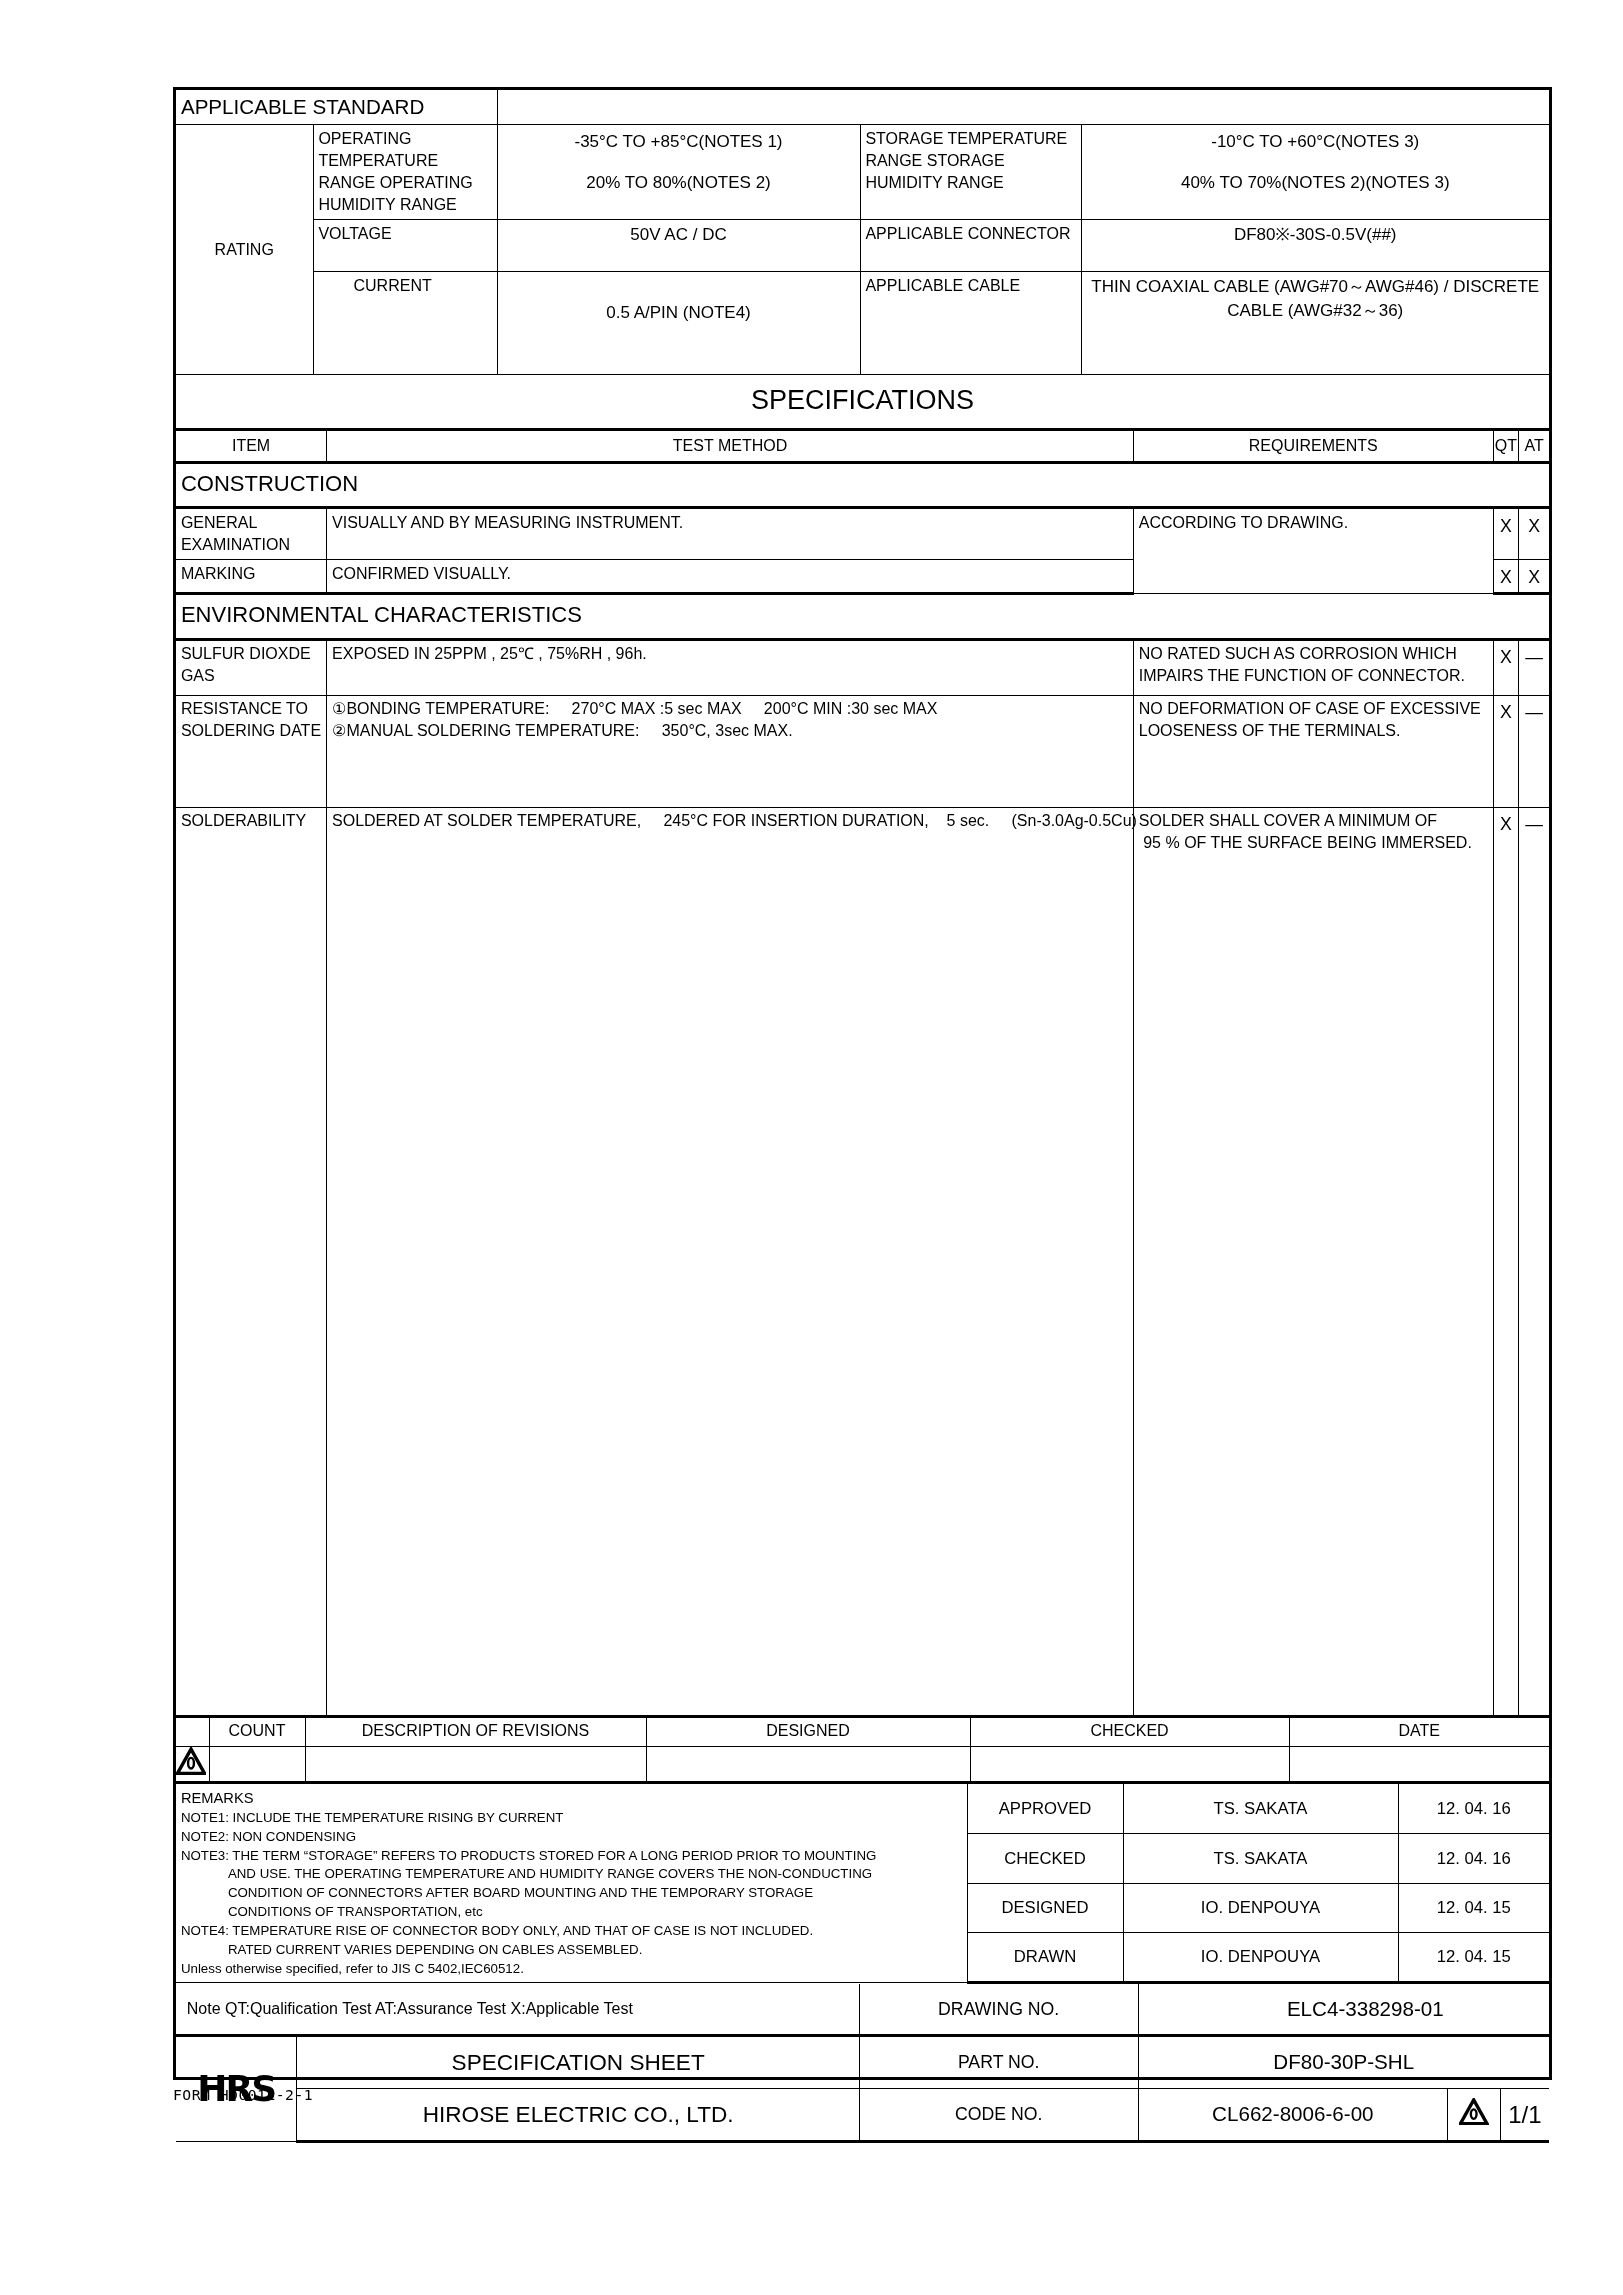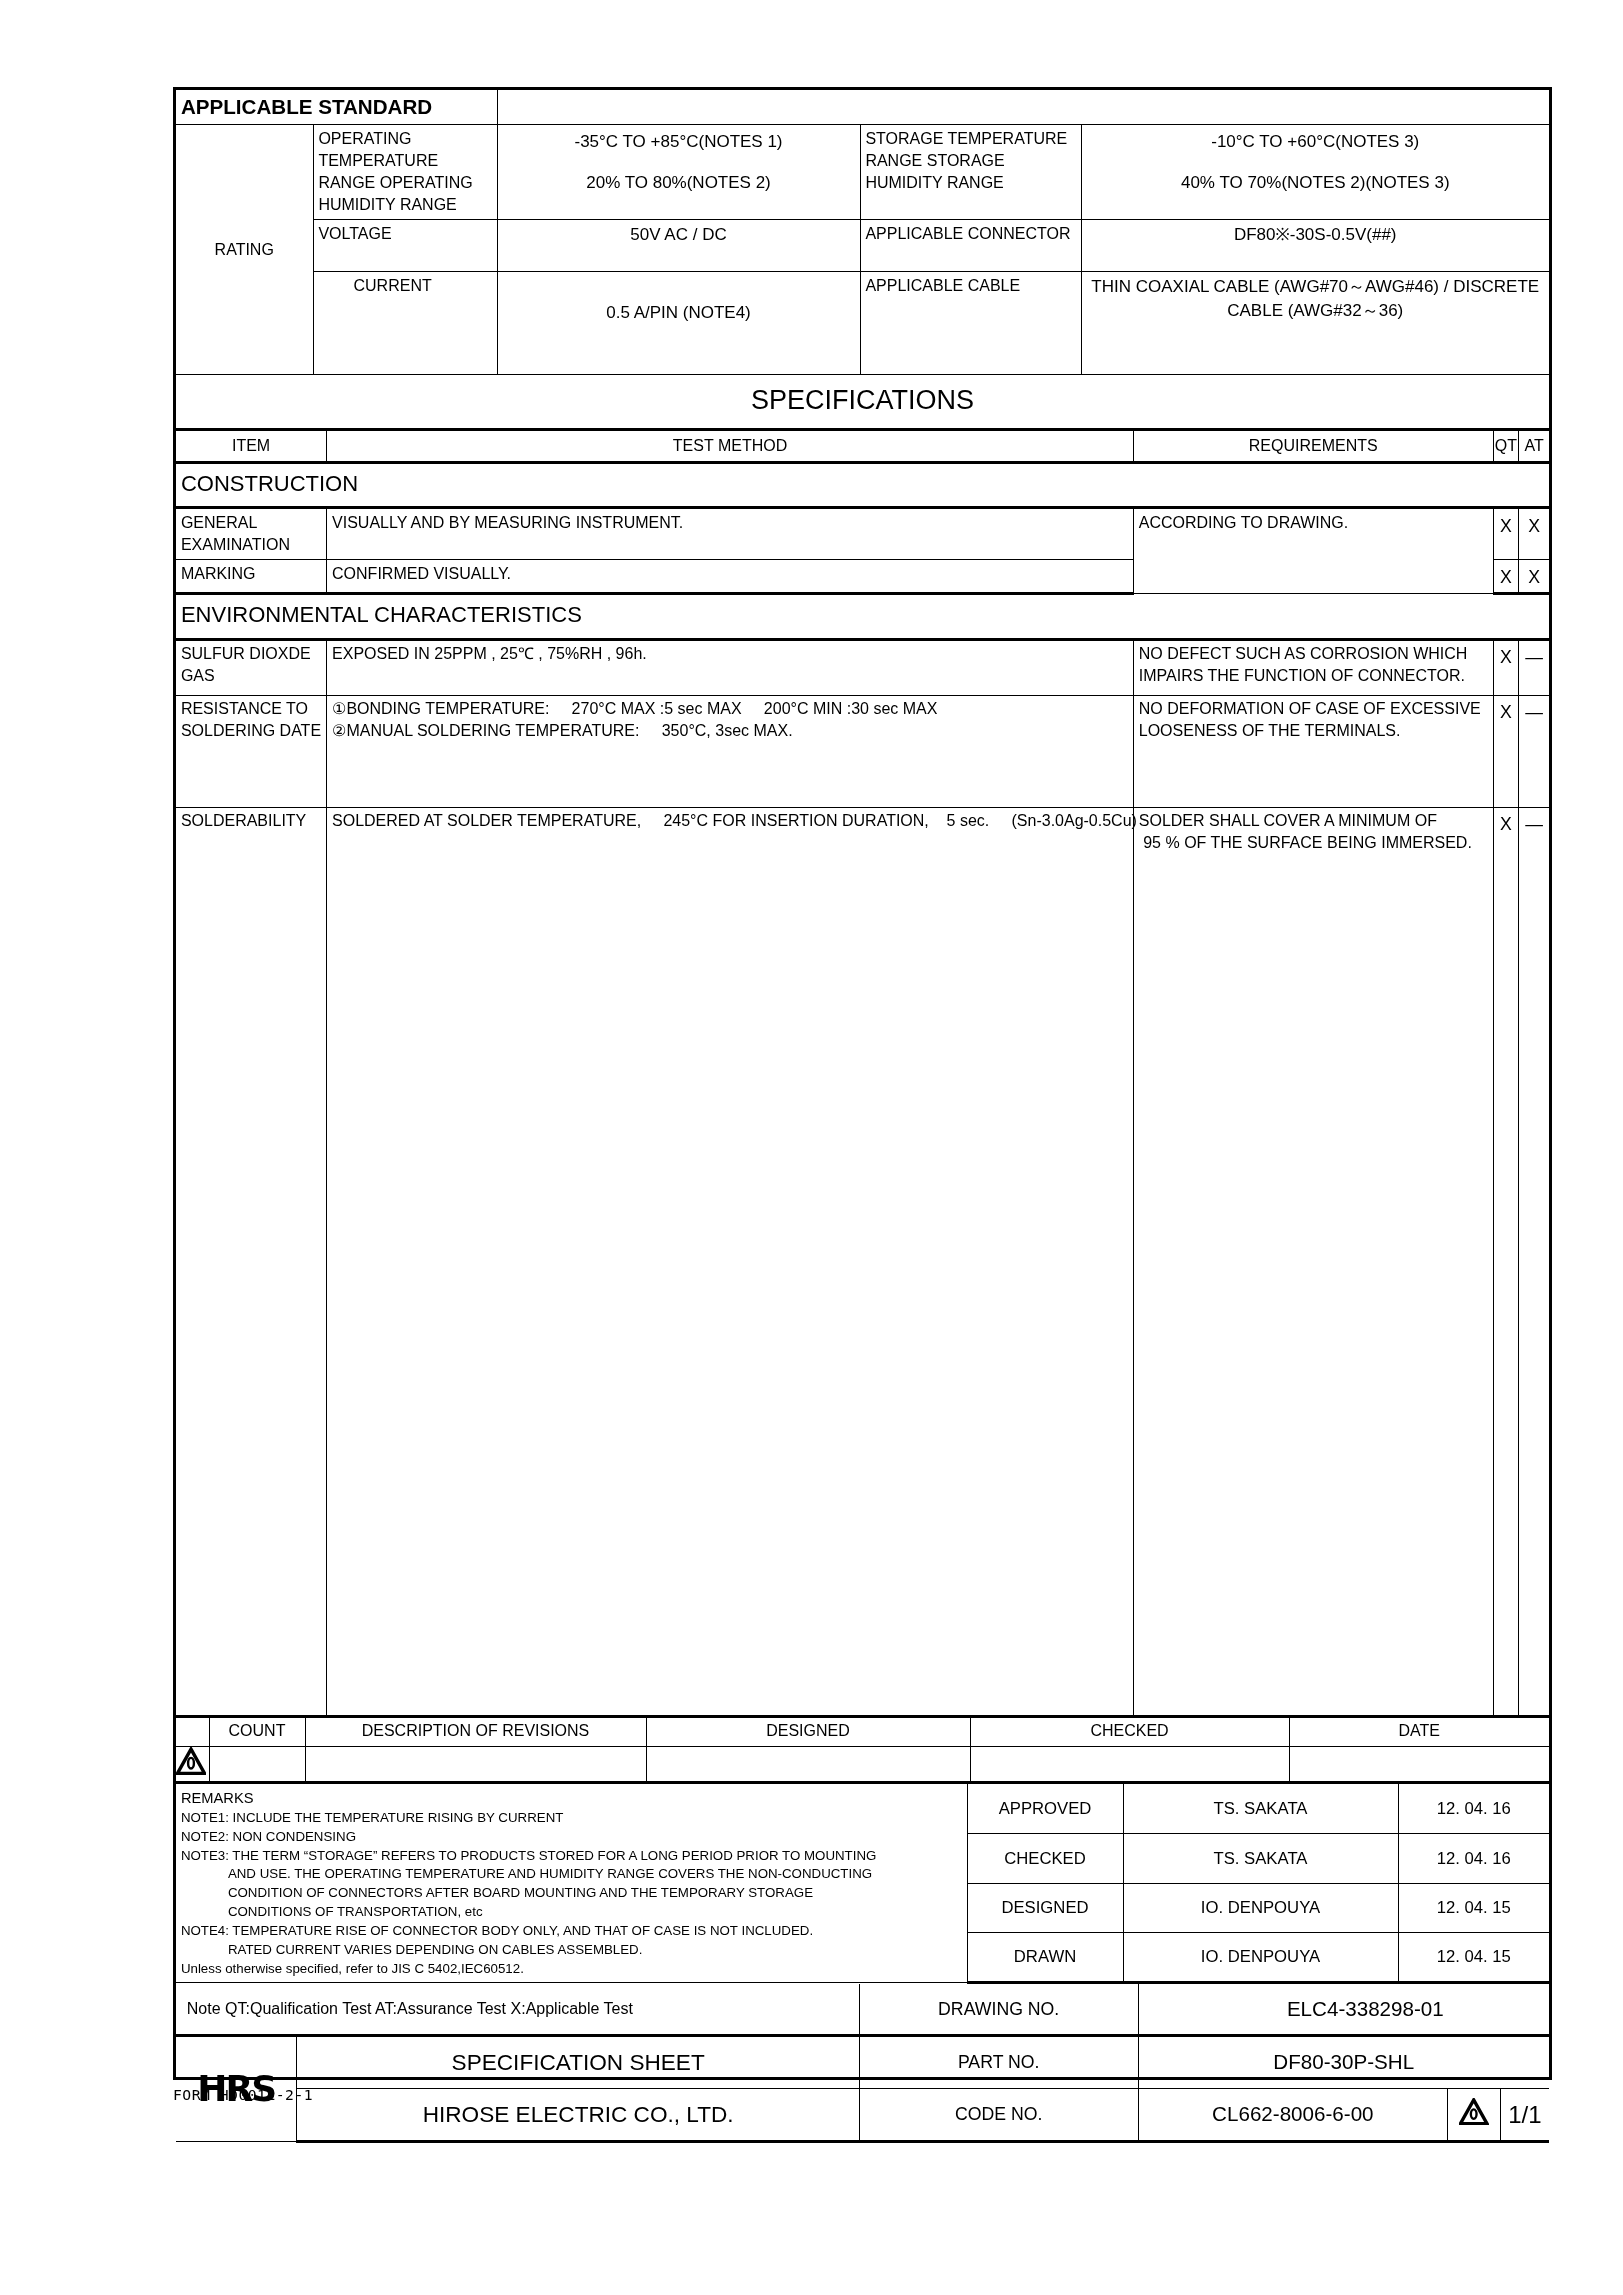--- a/index.html
+++ b/index.html
@@ -72,21 +72,21 @@
   .spacer-row td{border-left:1.5px solid #000;border-right:1.5px solid #000;border-top:none;border-bottom:none;}
 </style>
 </head>
 <body>
 
 <div class="sheet">
 
   <table id="rating-table">
     <tbody>
         <tr>
-      <td colspan="2" style="width:321px;border-top:none;border-left:none;height:29.4px;font-weight:bold;" class="hdr-lg">APPLICABLE STANDARD</td>
+      <td colspan="2" style="width:321px;border-top:none;border-left:none;height:29.4px;" class="hdr-lg">APPLICABLE STANDARD</td>
       <td colspan="3" style="border-top:none;border-right:none;"></td>
     </tr>
 
     <tr>
       <td rowspan="3" class="ctr mid thickt" style="width:137px;border-left:none;">RATING</td>
       <td class="lbl thickt" style="width:184px;height:76px;">
         <span class="l">OPERATING</span>
         <span class="l">TEMPERATURE RANGE</span>
         <span class="l">OPERATING</span>
         <span class="l">HUMIDITY RANGE</span>
@@ -169,21 +169,21 @@
     <tr>
       <td colspan="5" class="sect thickb" style="border-left:none;border-right:none;height:35px;">ENVIRONMENTAL CHARACTERISTICS</td>
     </tr>
 
     <tr>
       <td style="height:56px;border-left:none;">SULFUR DIOXDE GAS</td>
       <td>
         <span class="l">EXPOSED IN 25PPM , 25℃ , 75%RH , 96h.</span>
       </td>
       <td>
-        <span class="l">NO DEFECT SUCH AS CORROSION WHICH</span>
+        <span class="l">NO RATED SUCH AS CORROSION WHICH</span>
         <span class="l">IMPAIRS THE FUNCTION OF CONNECTOR.</span>
       </td>
       <td class="qtcell">X</td>
       <td class="qtcell" style="border-right:none;">—</td>
     </tr>
 
     <tr>
       <td style="height:112px;border-left:none;">
         <span class="l">RESISTANCE TO</span>
         <span class="l">SOLDERING DATE</span>

